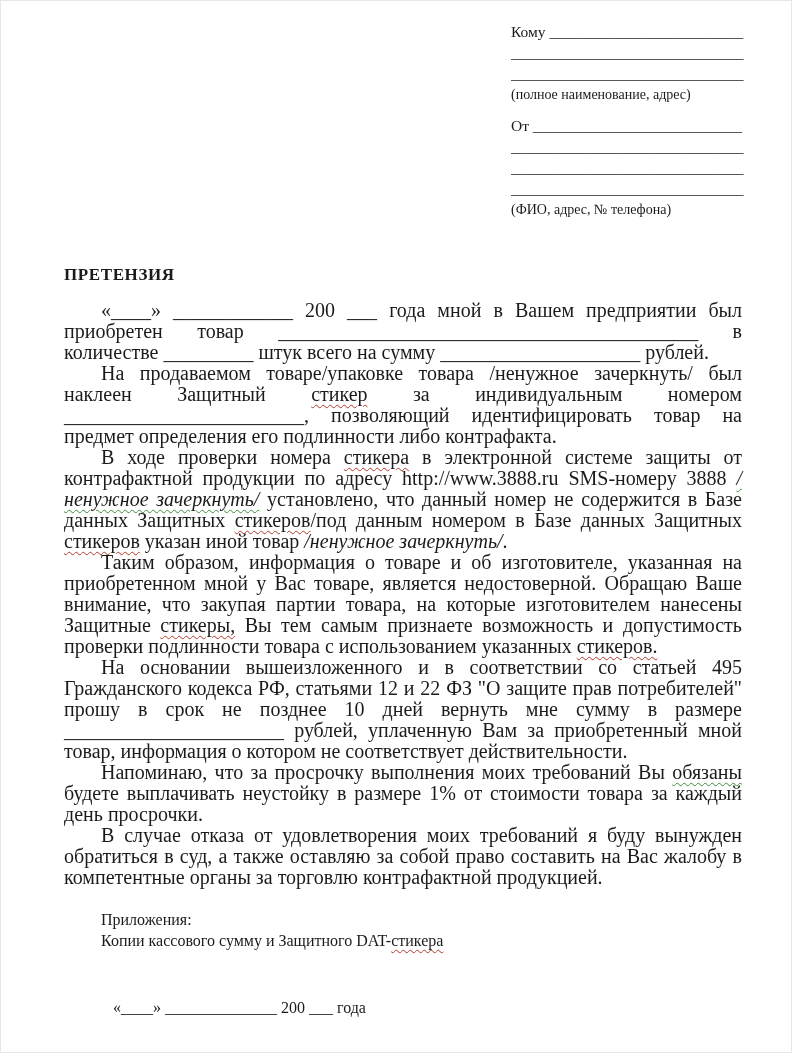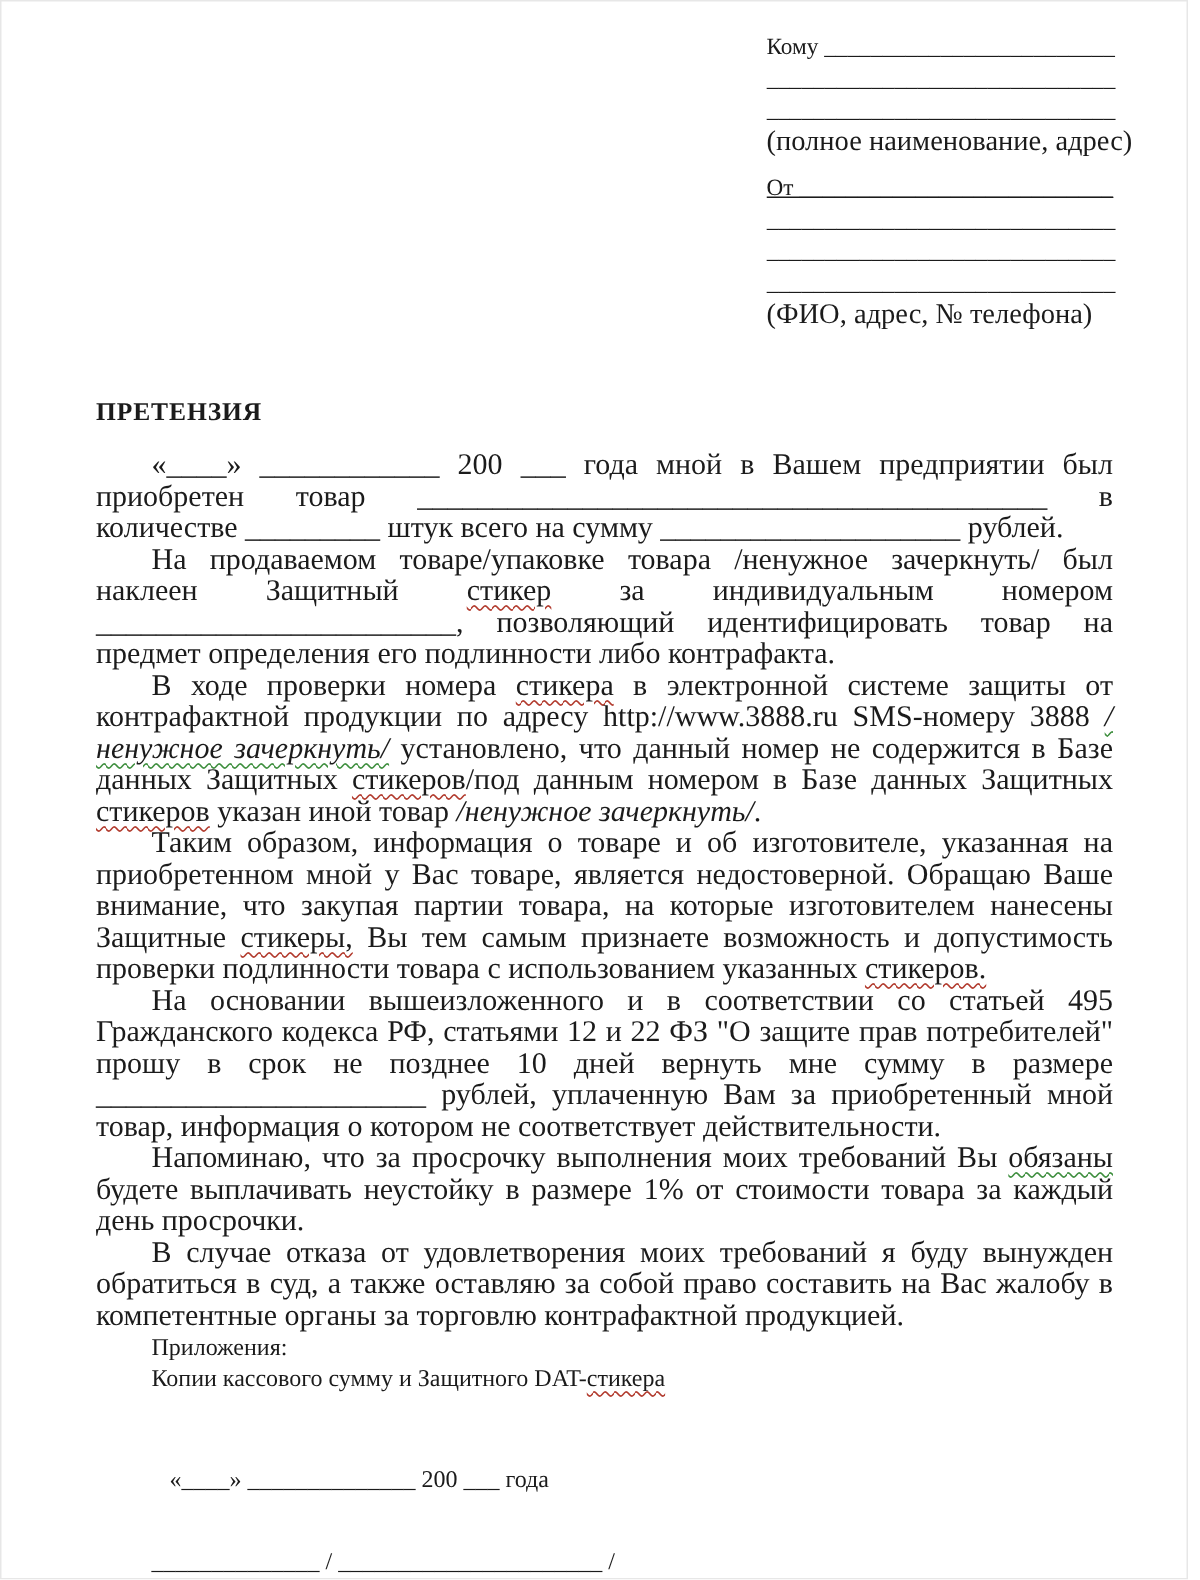--- a/index.html
+++ b/index.html
@@ -9,22 +9,22 @@
     background:#fff;
     border:1px solid #e7e7e7;
     font-family:"Liberation Serif","DejaVu Serif",serif;
     color:#1b1b1b;
     padding:20px 49px 0 63px;
     overflow:hidden;
   }
   
   .hdr{margin-left:447px;width:246px;font-size:15.5px;line-height:21px;}
   .hdr .row{white-space:nowrap;overflow:hidden;}
-  .hdr .cap{font-size:19px;}
-  .hdr .gap{margin-top:10px;text-decoration:underline;}
+  .hdr .cap{font-size:14px;}
+  .hdr .gap{margin-top:10px;}
   
   .title{
     text-align:left;font-weight:bold;font-size:17px;
     letter-spacing:.6px;margin-top:44px;line-height:22px;
   }
   
   p.body{
     margin:0;text-align:justify;text-indent:37px;
     font-size:20px;line-height:21px;
   }
@@ -35,21 +35,21 @@
     text-decoration-color:#b23b2e;text-decoration-thickness:1px;
     text-underline-offset:3px;
   }
   .green-wavy{
     text-decoration-line:underline;text-decoration-style:wavy;
     text-decoration-color:#3f8f3f;text-decoration-thickness:1px;
     text-underline-offset:3px;
   }
   
   p.attach{margin:0;font-size:16px;line-height:21px;padding-left:37px;text-align:left;}
-  p.attach.first-attach{}
+  p.attach.first-attach{margin-top:21px;}
   
   .dateline{margin:12px;margin-top:46px;padding-left:37px;font-size:16px;line-height:21px;}
   .sigline{margin:0;margin-top:34px;padding-left:37px;font-size:16px;line-height:21px;white-space:nowrap;}
   .sigcaps{margin:0;padding-left:37px;font-size:16px;line-height:21px;font-style:italic;}
   .sigcaps .c1{display:inline-block;width:124px;}
 </style>
 </head>
 <body>
 
 <div class="page">

